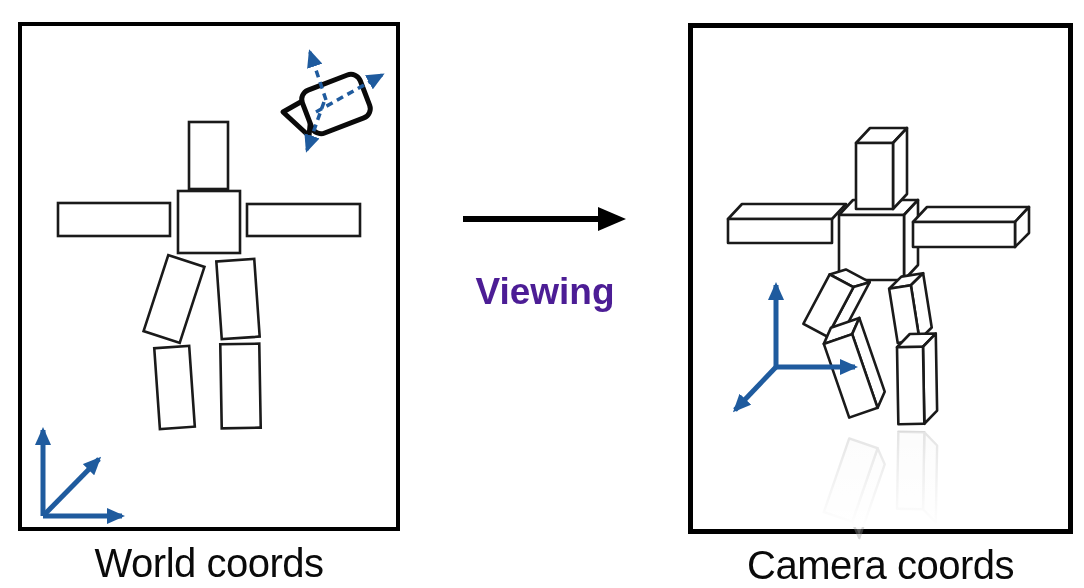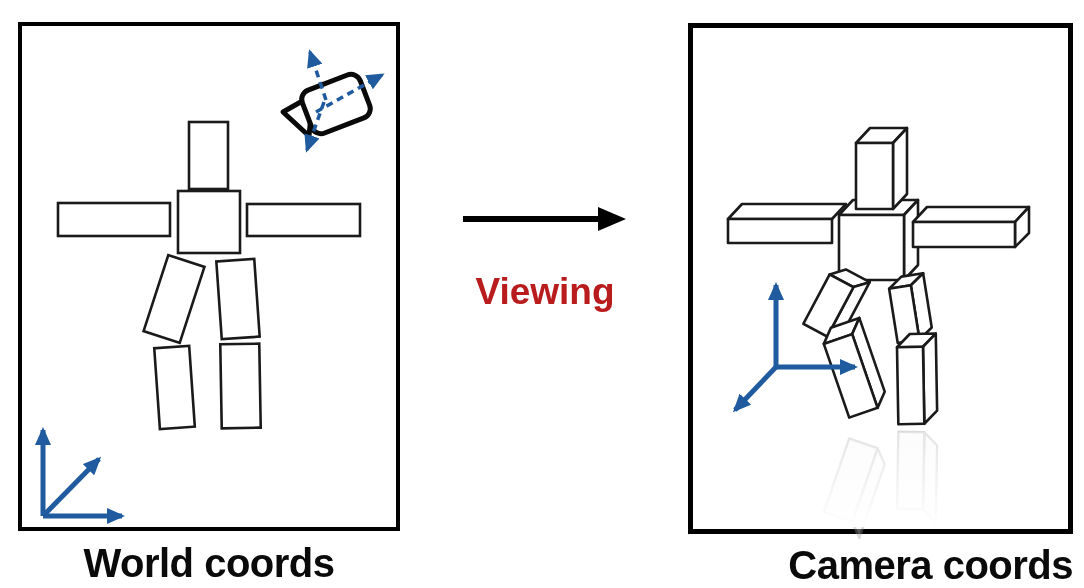--- a/index.html
+++ b/index.html
@@ -6,33 +6,33 @@
   #stage{
     position:relative;
     width:1084px;height:588px;
     background:#ffffff;
     font-family:"Liberation Sans", sans-serif;
     overflow:hidden;
   }
   #diagram-svg{position:absolute;left:0;top:0;}
   .caption{
     position:absolute;
-    font-weight:bold;
+    font-weight:normal;
     color:#0a0a0a;
     font-size:40px;
     letter-spacing:-0.5px;
     text-align:center;
     white-space:nowrap;
   }
   #caption-world{left:18px;width:382px;top:541px;}
-  #caption-camera{left:688px;width:385px;top:543px;text-align:right;}
+  #caption-camera{left:688px;width:385px;top:543px;}
   #label-viewing{
     position:absolute;
     left:395px;top:266px;width:300px;
-    font-weight:bold;color:#b91c1c;
+    font-weight:bold;color:#4c1d95;
     font-size:37px;line-height:52px;
     text-align:center;
   }
   .blue-stroke{stroke:var(--axis-blue,#1f5b9e);}
   .blue-fill{fill:var(--axis-blue,#1f5b9e);}
   .ink{stroke:#1a1a1a;}
 </style>
 </head>
 <body>
 

